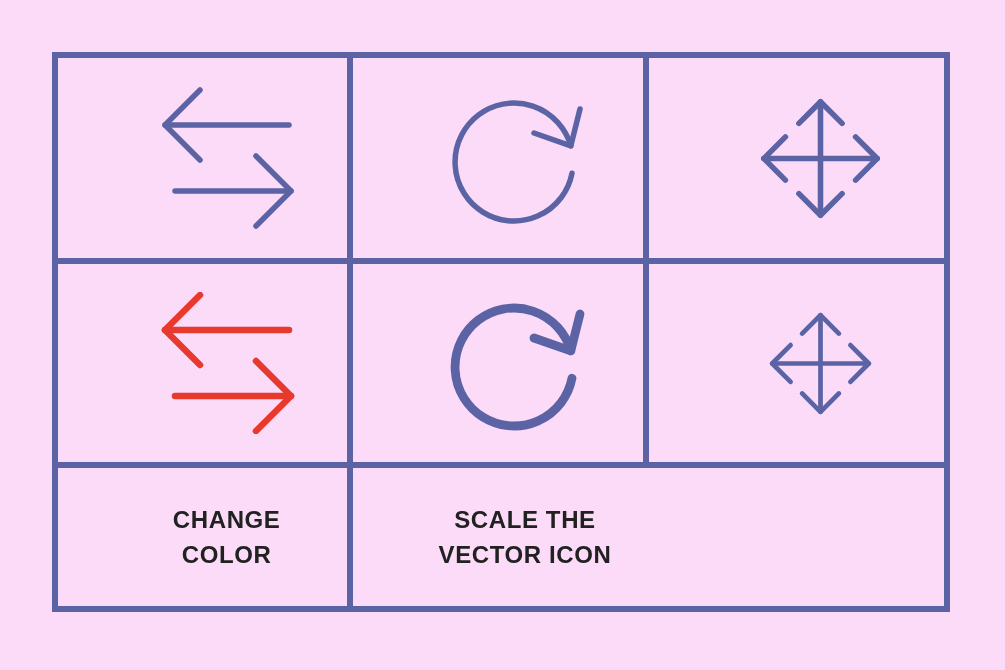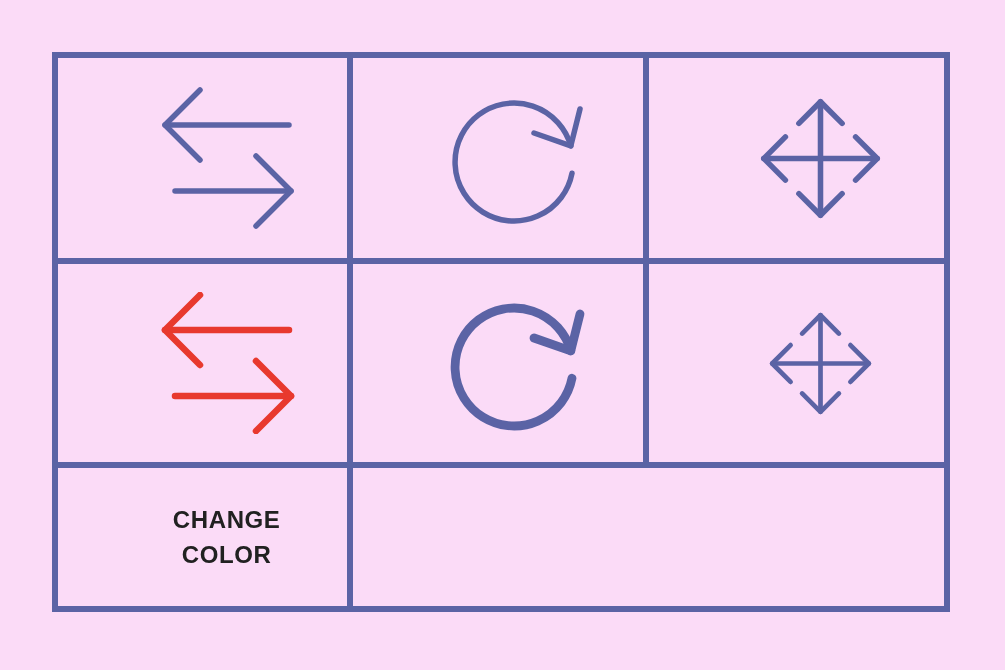--- a/index.html
+++ b/index.html
@@ -119,14 +119,18 @@
       <path d="M76 34 L92 50 L76 66"></path>
     </svg>
   </div>
 
   <div class="cell row-last">
     <span class="label">CHANGE
 COLOR</span>
   </div>
 
 
+  <div class="cell col-last row-last">
+    <span class="label">SCALE THE
+VECTOR ICON</span>
+  </div>
 
 </div>
 
 </body></html>

